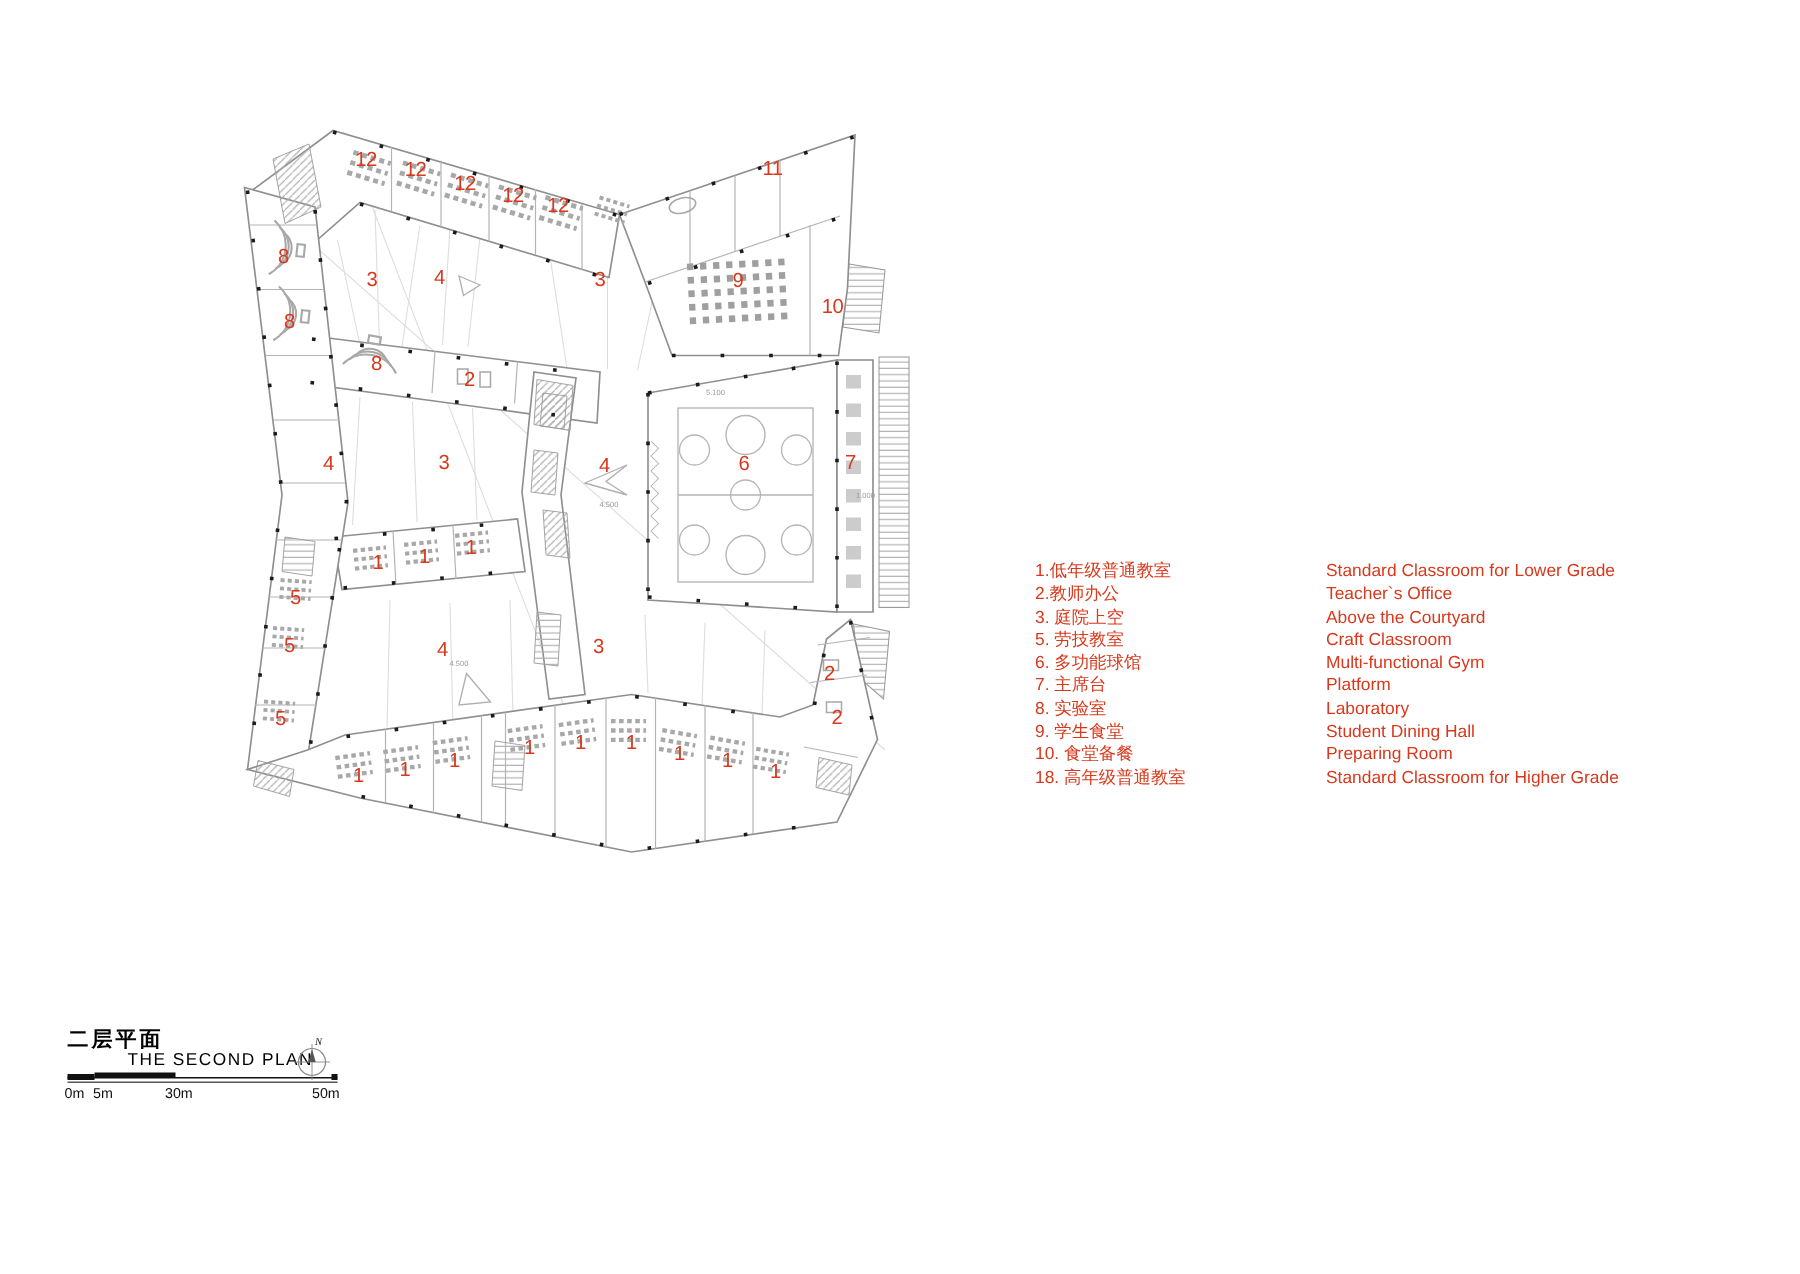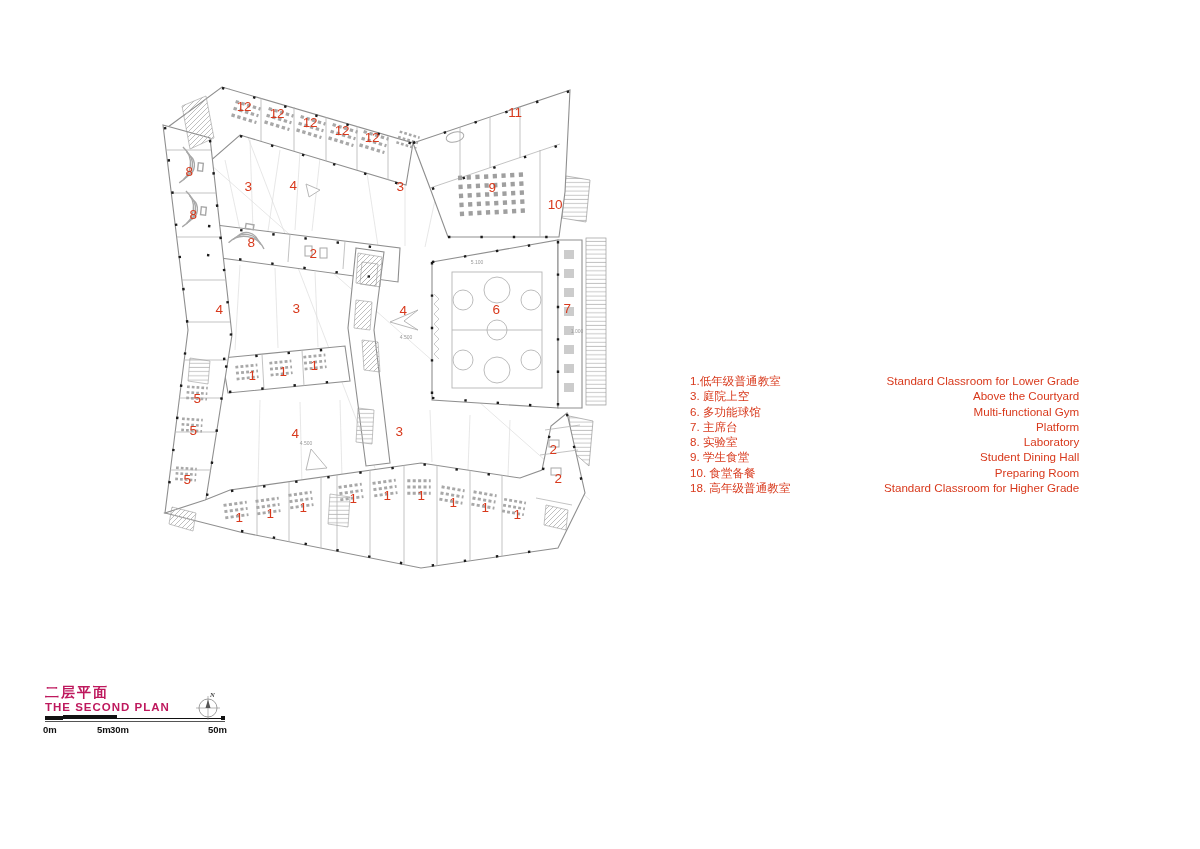--- a/index.html
+++ b/index.html
@@ -15,36 +15,36 @@
     position:absolute;transform:translate(-50%,-50%);
     color:#d8391c;font-size:13.5px;font-weight:500;letter-spacing:-0.3px;
     font-family:"Liberation Sans",sans-serif;white-space:nowrap;
   }
   .plan-ann{
     position:absolute;transform:translate(-50%,-50%);
     color:#9a9a9a;font-size:5px;font-family:"Liberation Sans",sans-serif;white-space:nowrap;
   }
   
   #legend{position:absolute;left:690px;top:373px;color:#d8391c;}
-  .legend-row{display:flex;height:15.3px;line-height:15.3px;font-size:11.6px;justify-content:space-between;}
+  .legend-row{display:flex;height:15.3px;line-height:15.3px;font-size:11.6px;}
   .legend-zh{width:146px;white-space:nowrap;}
   .legend-en{white-space:nowrap;margin-left:48px;}
   
-  #title-block{position:absolute;left:45px;top:685px;color:#be185d;}
+  #title-block{position:absolute;left:45px;top:685px;color:#000000;}
   .title-zh{font-size:14px;font-weight:bold;letter-spacing:2px;line-height:15px;}
-  .title-en{font-size:11.5px;font-weight:bold;letter-spacing:1px;line-height:14px;}
+  .title-en{font-size:11.5px;font-weight:normal;letter-spacing:1px;line-height:14px;margin-left:40px;}
   
   #scale-bar{position:absolute;left:45px;top:714px;width:180px;height:22px;}
   #scale-bar .baseline{position:absolute;left:0;top:4px;width:180px;height:1.2px;background:#111;}
   #scale-bar .under{position:absolute;left:0;top:7px;width:180px;height:0.8px;background:#555;}
   #scale-bar .seg-a{position:absolute;left:0;top:2px;width:18px;height:3.5px;background:#111;}
   #scale-bar .seg-b{position:absolute;left:18px;top:0.5px;width:54px;height:3.5px;background:#111;}
   #scale-bar .seg-c{position:absolute;left:176px;top:2px;width:4px;height:3.5px;background:#111;}
-  #scale-bar .lbl{position:absolute;top:10px;font-size:9.5px;font-weight:bold;color:#111;}
-  .lbl-0{left:-2px;}.lbl-5{left:17px;margin-left:35px;}.lbl-20{left:65px;}.lbl-50{left:163px;}
+  #scale-bar .lbl{position:absolute;top:10px;font-size:9.5px;font-weight:normal;color:#111;}
+  .lbl-0{left:-2px;}.lbl-5{left:17px;}.lbl-20{left:65px;}.lbl-50{left:163px;}
   
   #north{position:absolute;left:194px;top:690px;width:30px;height:32px;}
 </style>
 </head>
 <body>
 
 <svg id="plan-svg" width="1200" height="849" viewBox="0 0 1200 849">
   <defs>
     <pattern id="hatch" width="5" height="5" patternUnits="userSpaceOnUse">
       <path d="M0 5 L5 0" stroke="#b0b0b0" stroke-width="0.8"></path>
@@ -302,22 +302,30 @@
     <span class="plan-ann" style="left: 306px; top: 443px;">4.500</span>
     <span class="plan-ann" style="left: 406px; top: 337px;">4.500</span>
   </div>
 
 <div id="legend">
   <div class="legend-row">
     <span class="legend-zh">1.低年级普通教室</span>
     <span class="legend-en">Standard Classroom for Lower Grade</span>
   </div>
   <div class="legend-row">
+    <span class="legend-zh">2.教师办公</span>
+    <span class="legend-en">Teacher`s Office</span>
+  </div>
+  <div class="legend-row">
     <span class="legend-zh">3. 庭院上空</span>
     <span class="legend-en">Above the Courtyard</span>
+  </div>
+  <div class="legend-row">
+    <span class="legend-zh">5. 劳技教室</span>
+    <span class="legend-en">Craft Classroom</span>
   </div>
   <div class="legend-row">
     <span class="legend-zh">6. 多功能球馆</span>
     <span class="legend-en">Multi-functional Gym</span>
   </div>
   <div class="legend-row">
     <span class="legend-zh">7. 主席台</span>
     <span class="legend-en">Platform</span>
   </div>
   <div class="legend-row">

